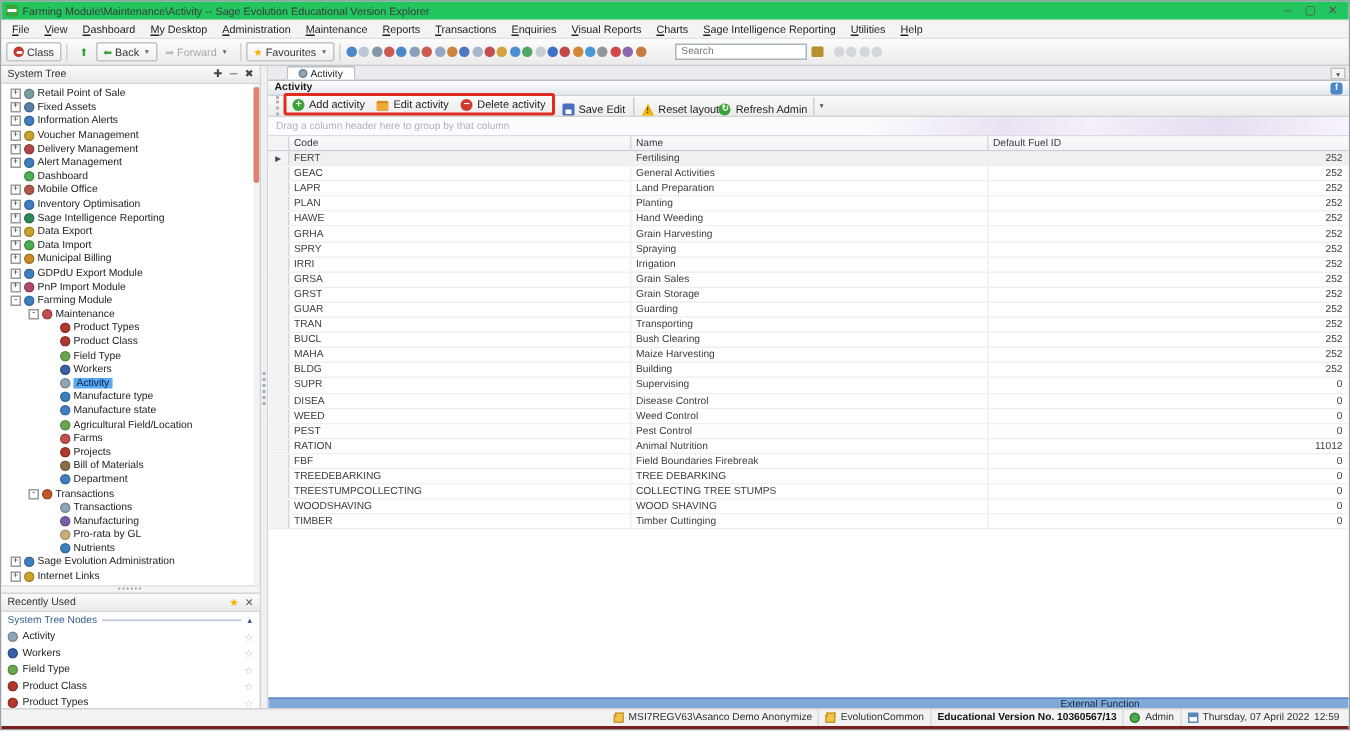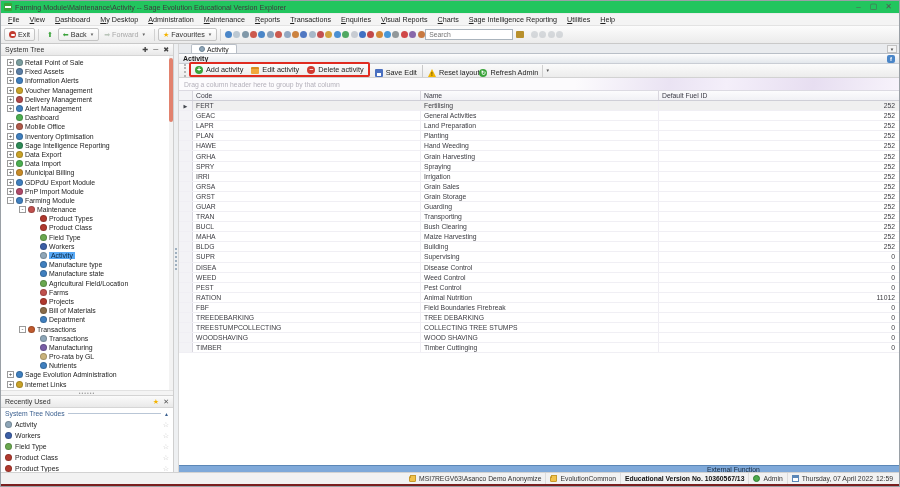--- a/index.html
+++ b/index.html
@@ -30,21 +30,21 @@
   .caret { font-size:4.5px; color:#666; margin-left:1px; }
   .ico-exit { width:7px; height:7px; border-radius:50%; background:#c23a2e; position:relative; flex:none; }
   .ico-exit::after { content:""; position:absolute; left:1.5px; top:2.5px; width:4px; height:2px; background:#fff; border-radius:1px; }
   .ico-up { color:#3aa33a; font-size:7px; }
   .ico-back { color:#3aa33a; font-size:7px; }
   .ico-fwd { color:#b9c4b9; font-size:7px; }
   .dis { color:#a9a9a9; }
   .ico-star { color:#f4b400; font-size:7px; }
   .tb-ico { width:7px; height:7px; border-radius:50%; margin:0 0.7px; flex:none; }
   .tb-ico.faint { opacity:.35; }
-  .search-wrap { display:flex; align-items:center; margin-left:0; }
+  .search-wrap { display:flex; align-items:center; margin-left:19px; }
   .search-input { width:88px; height:11px; font-size:6.8px; border:1px solid #aab4bd; padding:0 3px; font-family:"Liberation Sans",sans-serif; color:#333; background:#fff; }
   .search-go { width:8px; height:7px; background:#b8902c; border-radius:1px; margin-left:3px; flex:none; }
 
   
   .bodyarea { position:absolute; left:0; right:0; top:43px; height:430px; display:flex; }
 
   
   .sidebar { width:173px; flex:none; display:flex; flex-direction:column; background:#fff; border-right:1px solid #cfcfcf; }
   .side-header { height:12px; flex:none; display:flex; align-items:center; padding:0 4px; font-size:7px; color:#333; background:linear-gradient(#fbfbfb,#e9e9e9); border-bottom:1px solid #d6d6d6; }
   .side-header .lbl { flex:1; }
@@ -158,21 +158,21 @@
       <span class="menu-item"><u>V</u>isual Reports</span>
       <span class="menu-item"><u>C</u>harts</span>
       <span class="menu-item"><u>S</u>age Intelligence Reporting</span>
       <span class="menu-item"><u>U</u>tilities</span>
       <span class="menu-item"><u>H</u>elp</span>
     </div>
 
   <div class="toolbar">
     <span class="tbtn">
       <span class="ico-exit"></span>
-      <span>Exit</span>
+      <span>Class</span>
     </span>
     <span class="tsep"></span>
     <span class="tbtn flat">
         <span class="ico-up">⬆</span>
       </span>
     <span class="tbtn">
       <span class="ico-back">⬅</span>
       <span>Back</span>
       <span class="caret">▼</span>
     </span>

